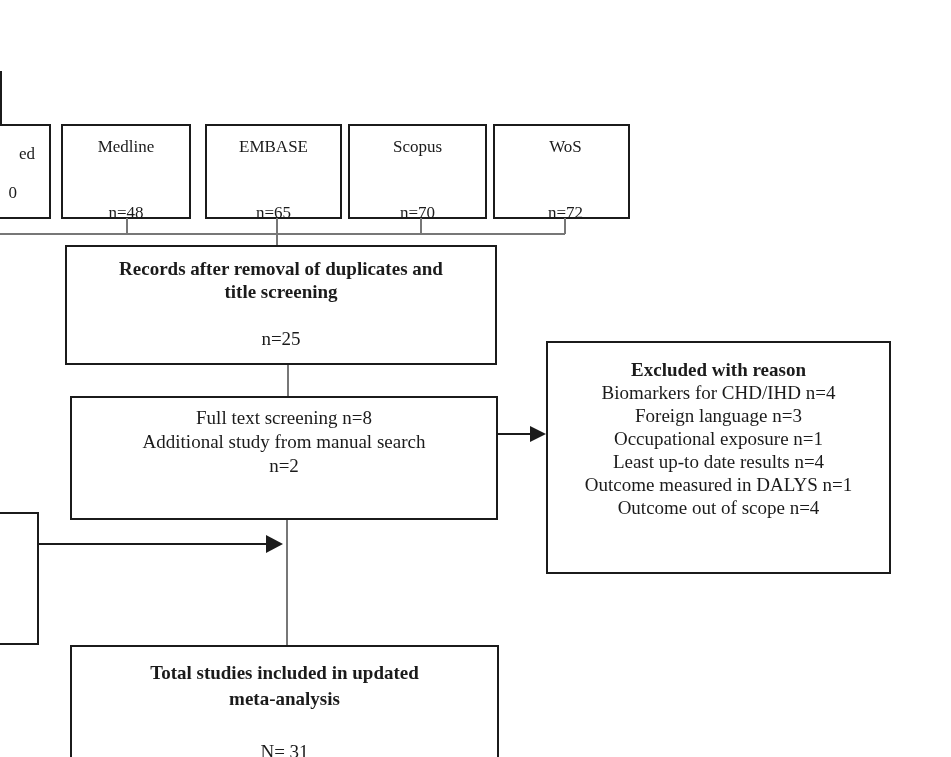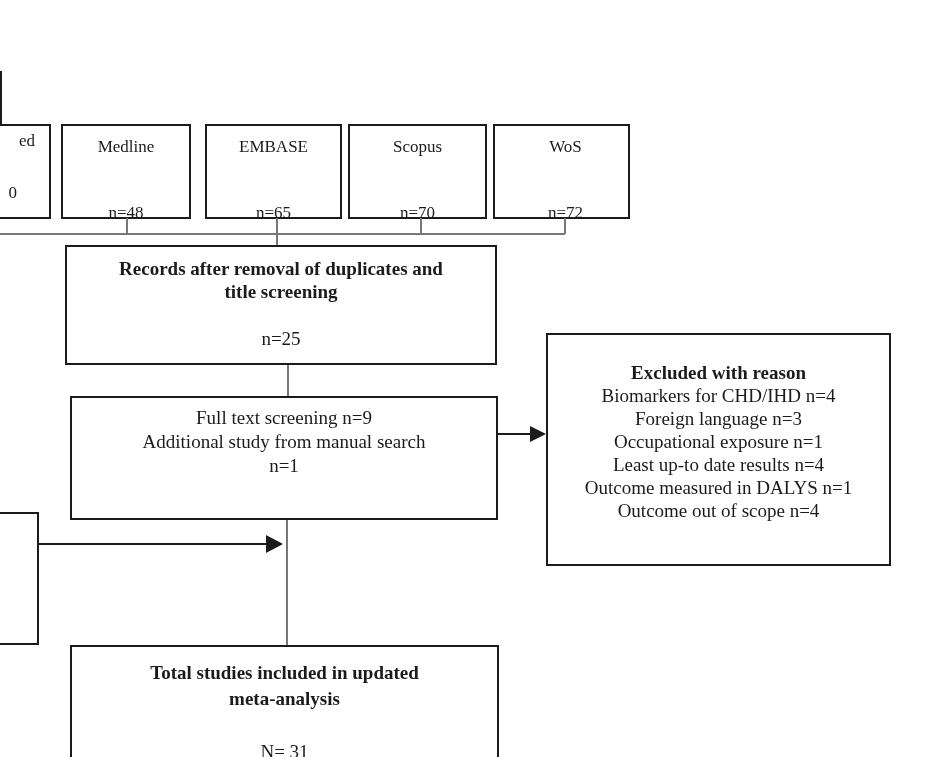--- a/index.html
+++ b/index.html
@@ -22,21 +22,21 @@
   .frag{position:absolute;font-size:17px;}
 </style>
 </head>
 <body>
 
 <div class="canvas">
 
   <div class="vline blackline" style="left:0;top:71px;width:2px;height:53px;"></div>
 
   <div class="box dbbox" style="left:-64px;top:124px;width:115px;height:95px;">
-    <span class="frag" style="right:14px;top:5px;">ed</span>
+    <span class="frag" style="right:14px;top:18px;">ed</span>
     <span class="frag" style="right:32px;top:57px;">0</span>
   </div>
 
   <div class="box dbbox" style="left:61px;top:124px;width:130px;height:95px;">
     <span>Medline</span>
     <span class="count">n=48</span>
   </div>
 
   <div class="box dbbox" style="left:205px;top:124px;width:137px;height:95px;">
     <span>EMBASE</span>
@@ -62,29 +62,29 @@
 
   <div class="box" style="left:65px;top:245px;width:432px;height:120px;padding-top:10px;font-size:19px;line-height:23px;">
     <div class="bold">Records after removal of duplicates and</div>
     <div class="bold">title screening</div>
     <div style="margin-top:24px;">n=25</div>
   </div>
 
   <div class="vline grayline" style="left:287px;top:365px;width:1.5px;height:31px;"></div>
 
   <div class="box" style="left:70px;top:396px;width:428px;height:124px;padding-top:8px;font-size:19px;line-height:24px;">
-    <div>Full text screening n=9</div>
+    <div>Full text screening n=8</div>
     <div>Additional study from manual search</div>
-    <div>n=1</div>
+    <div>n=2</div>
   </div>
 
   <div class="hline blackline" style="left:498px;top:433px;width:34px;height:2px;"></div>
   <div class="arrowhead" style="left:530px;top:426px;border-top:8px solid transparent;border-bottom:8px solid transparent;border-left:16px solid #1b1b1b;"></div>
 
-  <div class="box" style="left:546px;top:333px;width:345px;height:233px;padding-top:26px;font-size:19px;line-height:23px;">
+  <div class="box" style="left:546px;top:341px;width:345px;height:233px;padding-top:15px;font-size:19px;line-height:23px;">
     <div class="bold">Excluded with reason</div>
     <div>Biomarkers for CHD/IHD n=4</div>
     <div>Foreign language n=3</div>
     <div>Occupational exposure n=1</div>
     <div>Least up-to date results n=4</div>
     <div>Outcome measured in DALYS n=1</div>
     <div>Outcome out of scope n=4</div>
   </div>
 
   <div class="box" style="left:-80px;top:512px;width:119px;height:133px;"></div>

